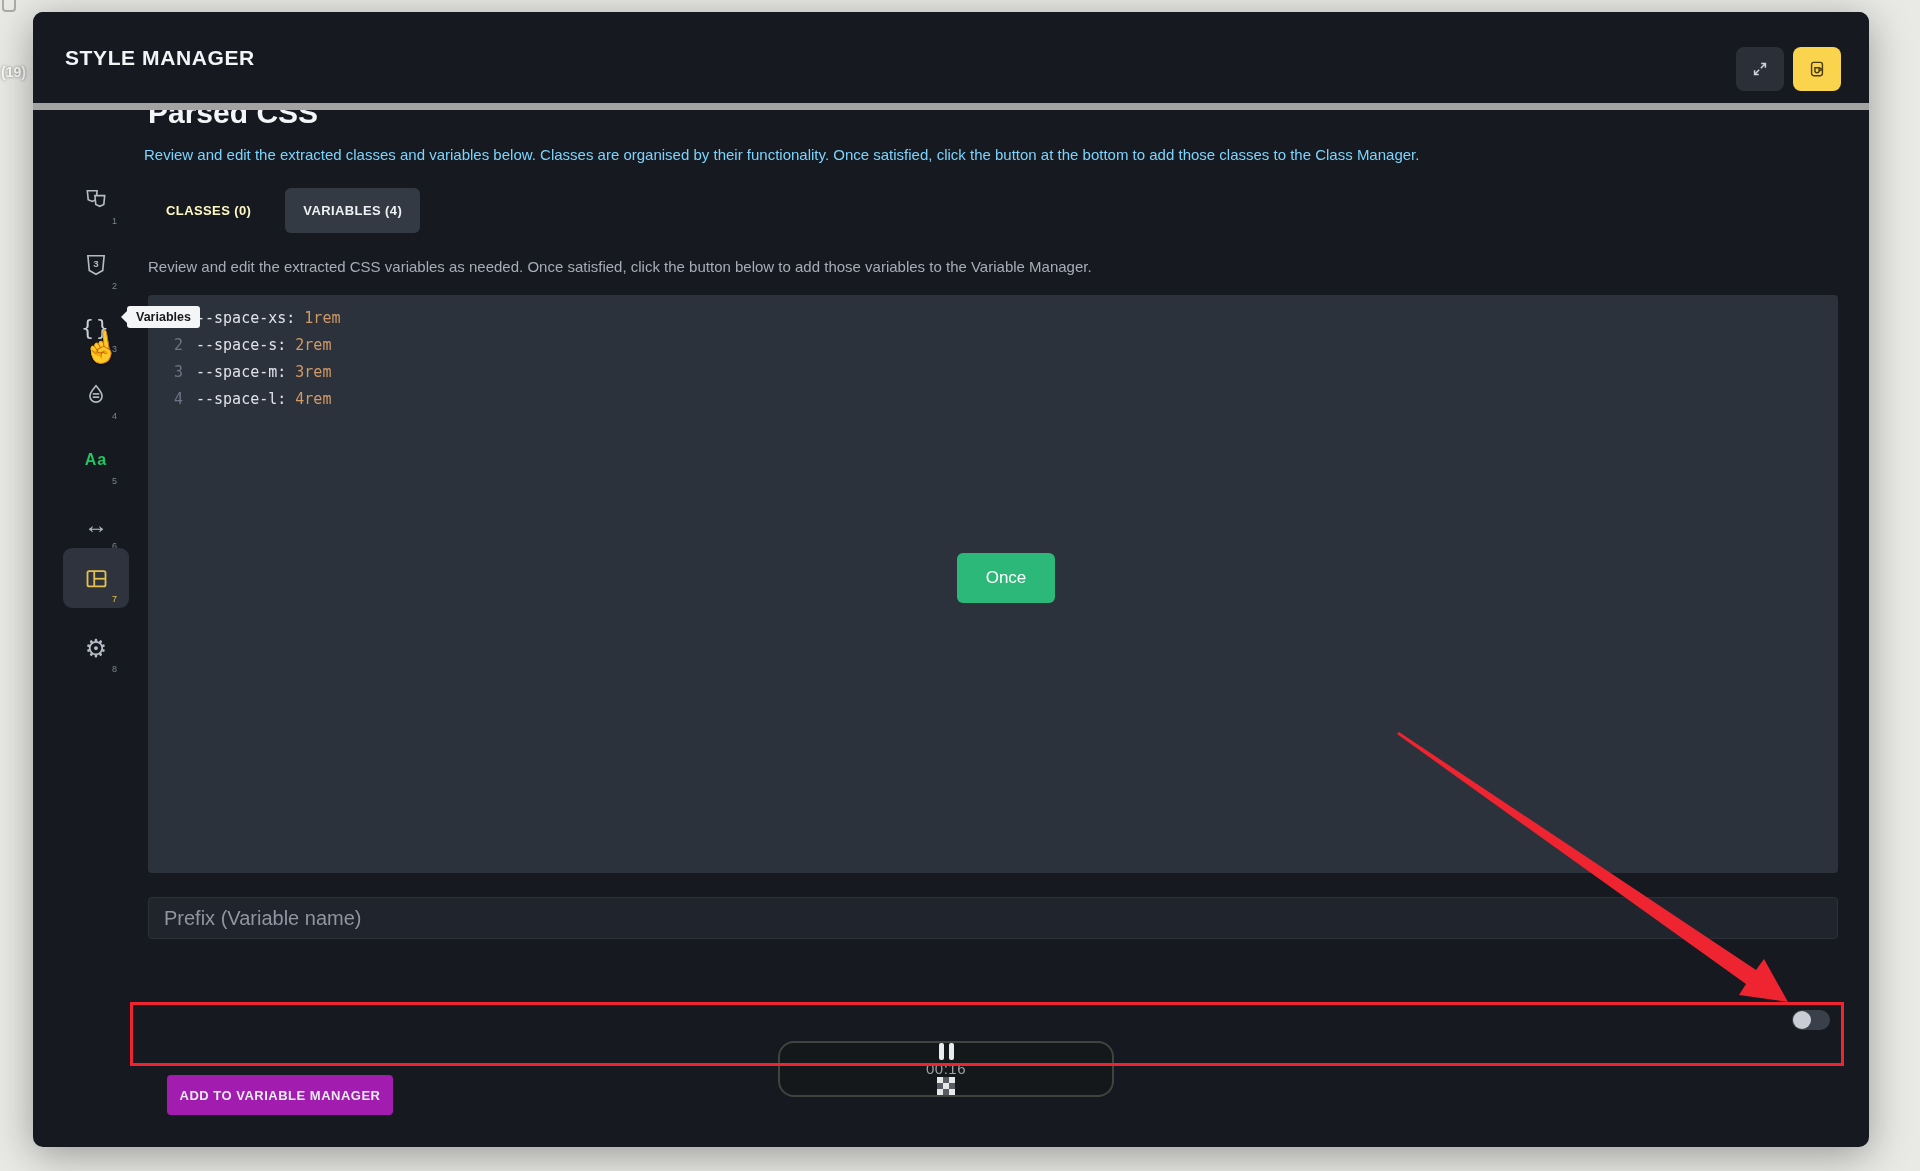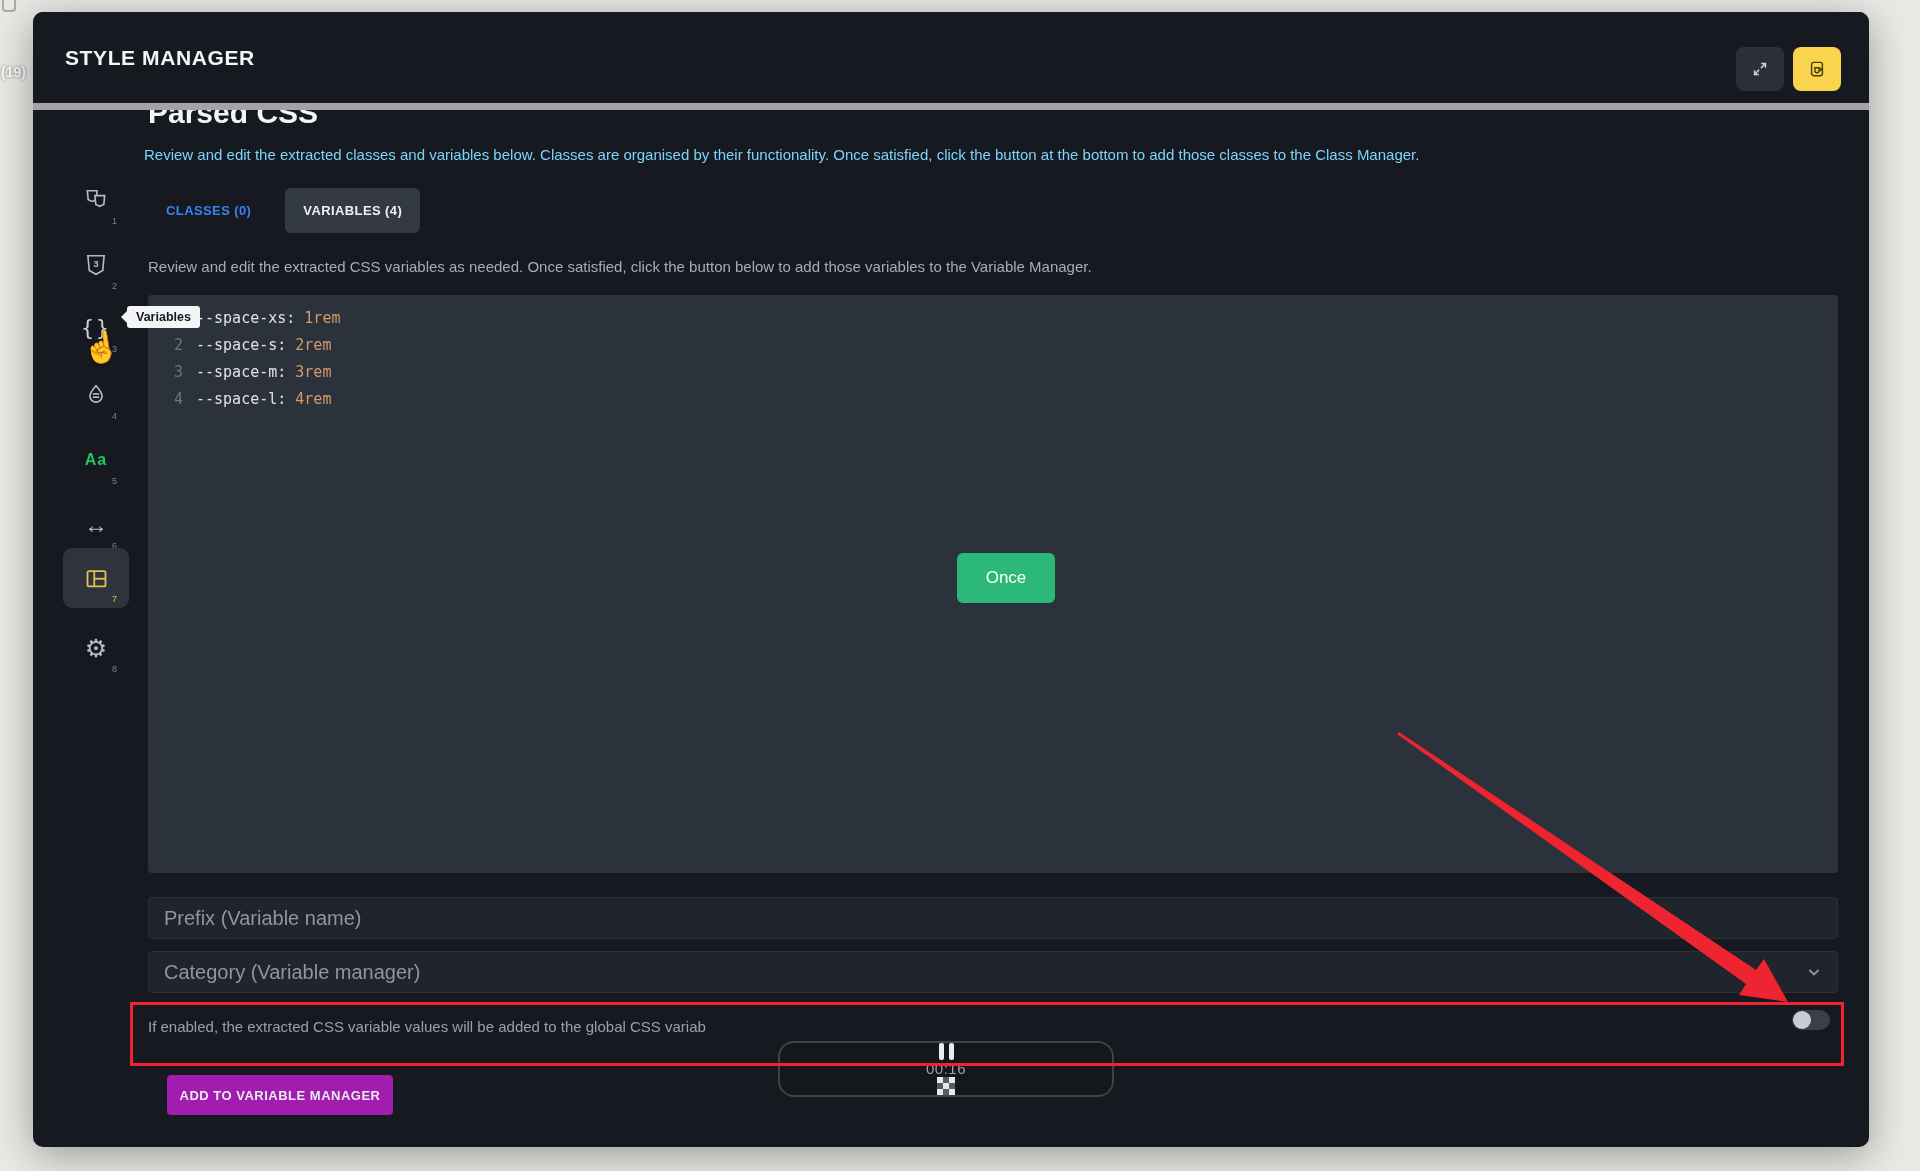--- a/index.html
+++ b/index.html
@@ -24,21 +24,21 @@
   .icon-btn.dark { background:#2b3038; }
   .icon-btn.yellow { background:#fbd44e; }
 
   .modal-body { position:absolute; left:0; top:98px; width:100%; height:1037px; overflow:hidden; }
 
   .page-heading { position:absolute; left:115px; top:-14px; color:#f3f5f7; font-size:30px; font-weight:bold; }
   .intro { position:absolute; left:111px; top:36px; width:1620px; color:#7dd3fc; font-size:15px; }
 
   .tabs { position:absolute; left:115px; top:78px; display:flex; align-items:center; }
   .tab { font-size:13px; font-weight:bold; letter-spacing:.4px; padding:15px 18px; border-radius:6px; cursor:pointer; }
-  .tab.inactive { color:#3b82f6; }
+  .tab.inactive { color:#fef9c3; }
   .tab.active { background:#343a44; color:#eef0f3; margin-left:16px; }
 
   .variables-intro { position:absolute; left:115px; top:148px; width:1620px; color:#a6adb8; font-size:15px; }
 
   
   .rail-item { position:absolute; left:30px; width:66px; height:60px; display:flex;
     align-items:center; justify-content:center; cursor:pointer; }
   .rail-item .num { position:absolute; right:12px; bottom:4px; font-size:9px; color:#7c838e; }
   .rail-item.active { background:#2e333d; border-radius:9px; }
   .rail-item.active .num { color:#e3c14c; }
@@ -196,29 +196,22 @@
 
     <div class="tooltip">Variables</div>
     <div class="hand-cursor">☝</div>
 
     <div class="toast">Once</div>
 
     <div class="text-input prefix-input">
       <span>Prefix (Variable name)</span>
     </div>
 
-    <div class="select-input">
-      <span>Category (Variable manager)</span>
-      <svg class="ic" width="16" height="16" viewBox="0 0 16 16" fill="none" stroke="#8e96a1" stroke-width="1.8">
-        <path d="M3.5 6l4.5 4.5L12.5 6"></path>
-      </svg>
-    </div>
 
     <div class="toggle-row">
-      <div class="toggle-desc">If enabled, the extracted CSS variable values will be added to the global CSS variab</div>
       <div class="switch">
         <div class="knob"></div>
       </div>
     </div>
 
     <button class="submit-btn">ADD TO VARIABLE MANAGER</button>
   </div>
 
   <div class="modal-header">
     <div class="modal-title">STYLE MANAGER</div>

